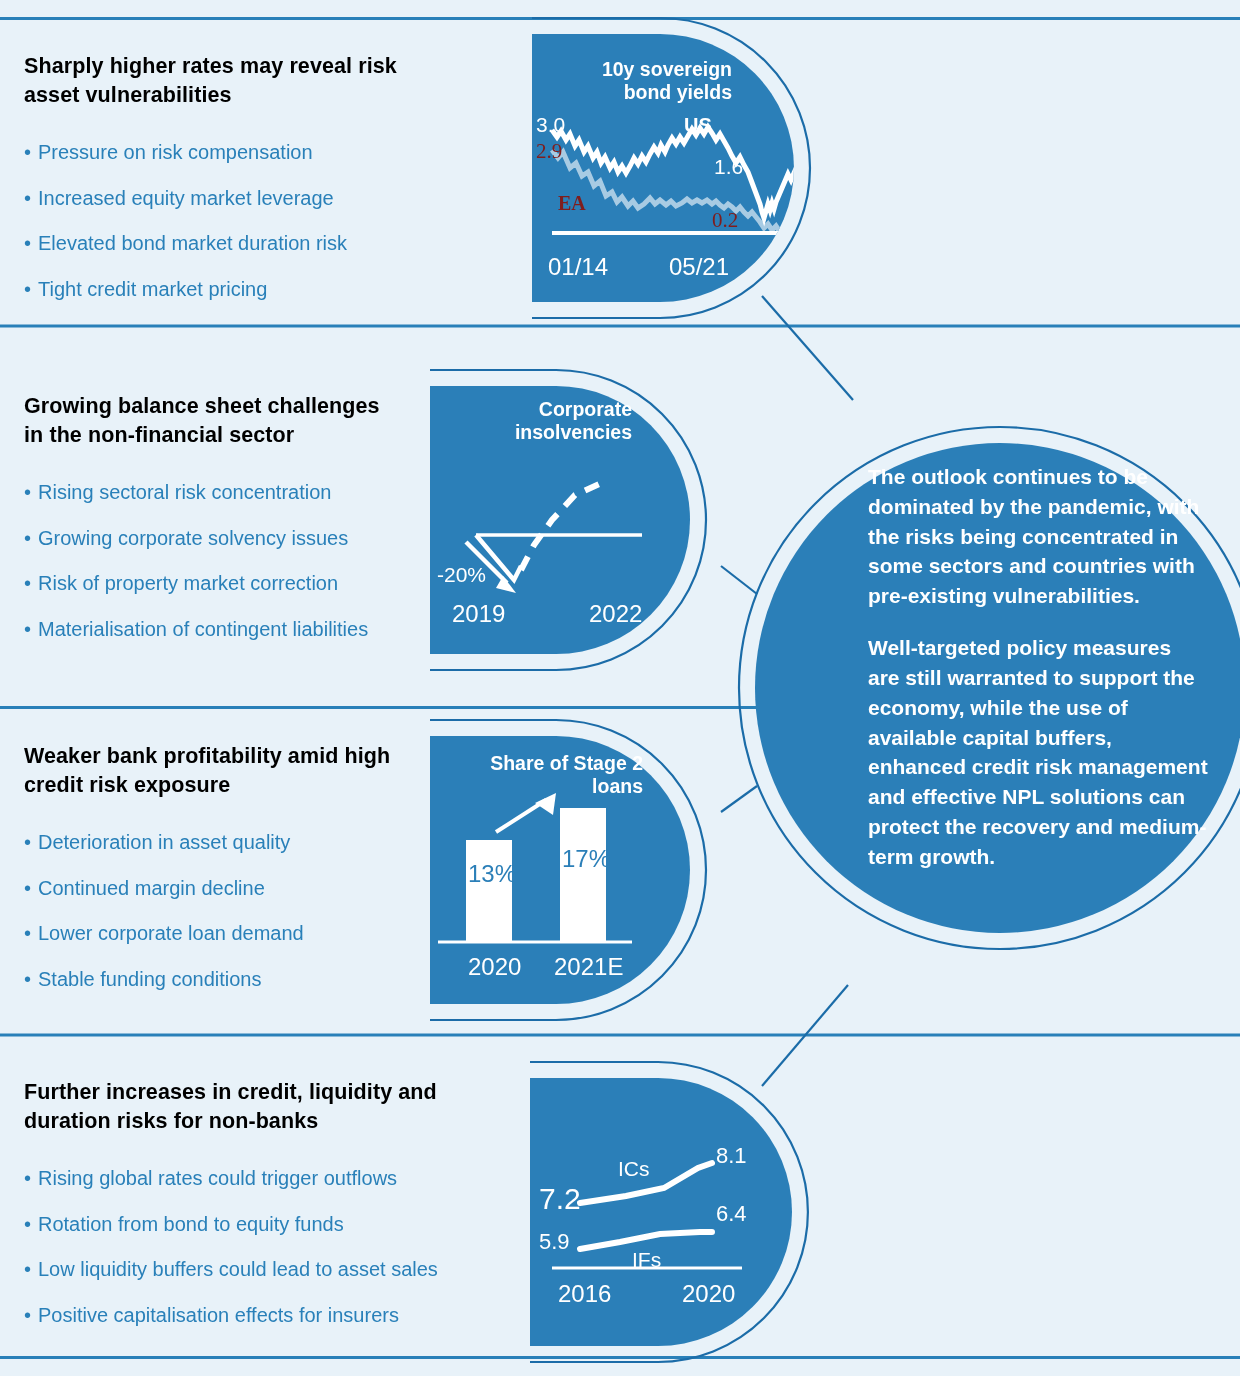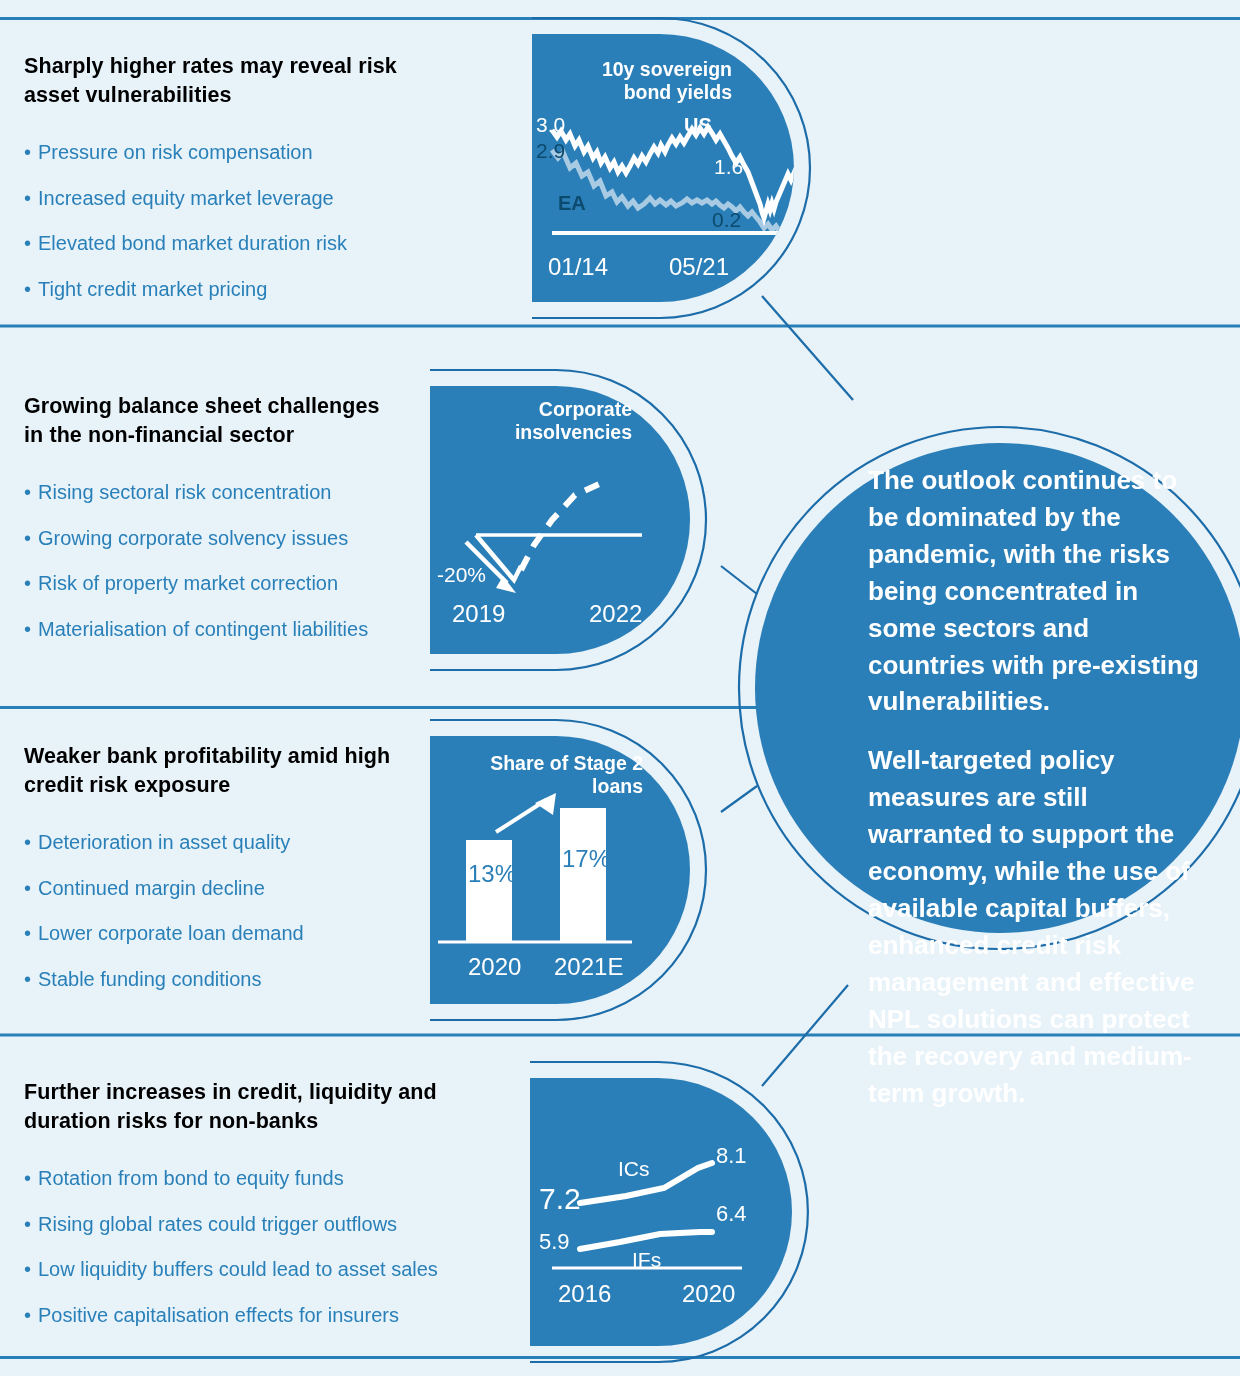--- a/index.html
+++ b/index.html
@@ -25,27 +25,27 @@
     margin-bottom:19px;white-space:nowrap;
   }
   .bullets li .dot{display:inline-block;width:14px;}
 
   
   .bub-title{
     position:absolute;color:#ffffff;font-weight:bold;font-size:19.5px;
     line-height:1.2;text-align:right;width:100%;
   }
   .bub-lbl{position:absolute;color:#ffffff;font-size:24px;white-space:nowrap;}
-  .bub-lbl.dim{color:#0c4a6e;}
+  .bub-lbl.dim{color:#7f1d1d;font-family:Liberation Serif, serif;}
 
   
   .center-text{
     position:absolute;
     left:868px;top:462px;width:340px;
-    color:#ffffff;font-weight:bold;font-size:26px;line-height:1.42;
+    color:#ffffff;font-weight:bold;font-size:21px;line-height:1.42;
   }
   .center-text p{margin:0 0 22px 0;}
   .center-text p:last-child{margin-bottom:0;}
 </style>
 </head>
 <body>
 
 <div id="stage">
 
   <svg class="svg-layer" viewBox="0 0 1240 1376">
@@ -218,22 +218,22 @@
     <div class="bub-lbl" style="left:562px;top:845px;color:#2b7fb8;font-size:24px;">17%</div>
     <div class="bub-lbl" style="left:468px;top:953px;">2020</div>
     <div class="bub-lbl" style="left:554px;top:953px;">2021E</div>
 
     <div class="panel" style="left:24px;top:1078px;width:500px;">
       <div class="panel-title">
         <span>Further increases in credit, liquidity and</span><br>
         <span>duration risks for non-banks</span>
       </div>
       <ul class="bullets" style="margin-top:30px;">
+        <li><span class="dot">•</span><span>Rising global rates could trigger outflows</span></li>
         <li><span class="dot">•</span><span>Rotation from bond to equity funds</span></li>
-        <li><span class="dot">•</span><span>Rising global rates could trigger outflows</span></li>
         <li><span class="dot">•</span><span>Low liquidity buffers could lead to asset sales</span></li>
         <li><span class="dot">•</span><span>Positive capitalisation effects for insurers</span></li>
       </ul>
     </div>
 
     <div class="bub-lbl" style="left:539px;top:1182px;font-size:30px;">7.2</div>
     <div class="bub-lbl" style="left:716px;top:1143px;font-size:22px;">8.1</div>
     <div class="bub-lbl" style="left:618px;top:1157px;font-size:21px;">ICs</div>
     <div class="bub-lbl" style="left:539px;top:1229px;font-size:22px;">5.9</div>
     <div class="bub-lbl" style="left:716px;top:1201px;font-size:22px;">6.4</div>

